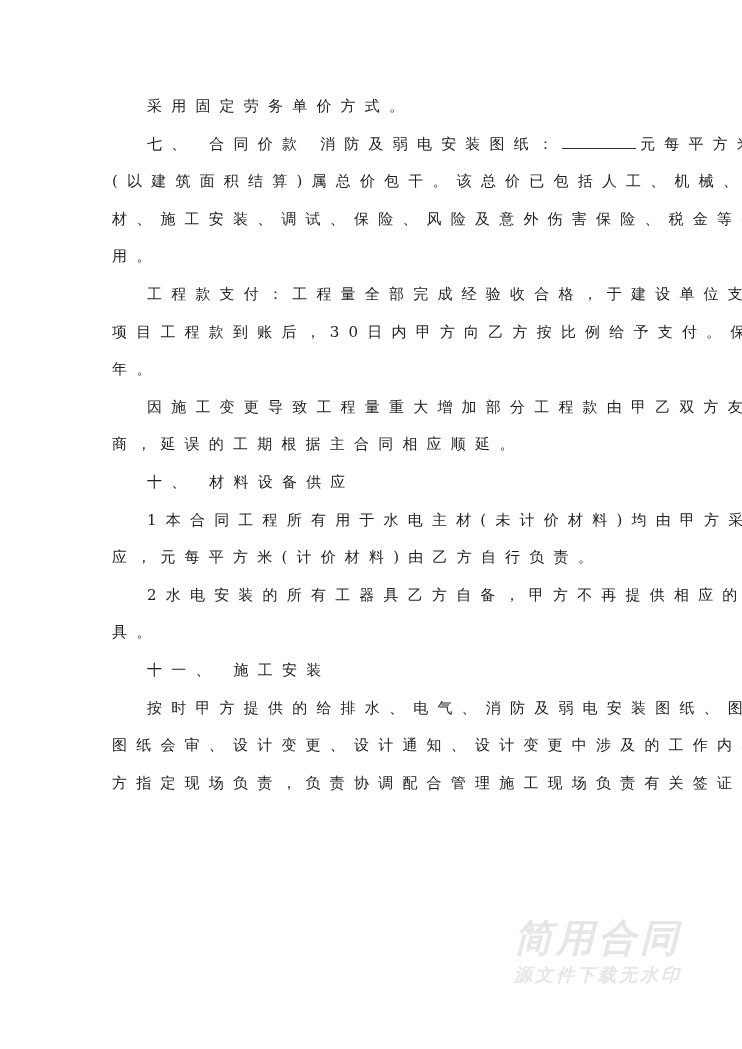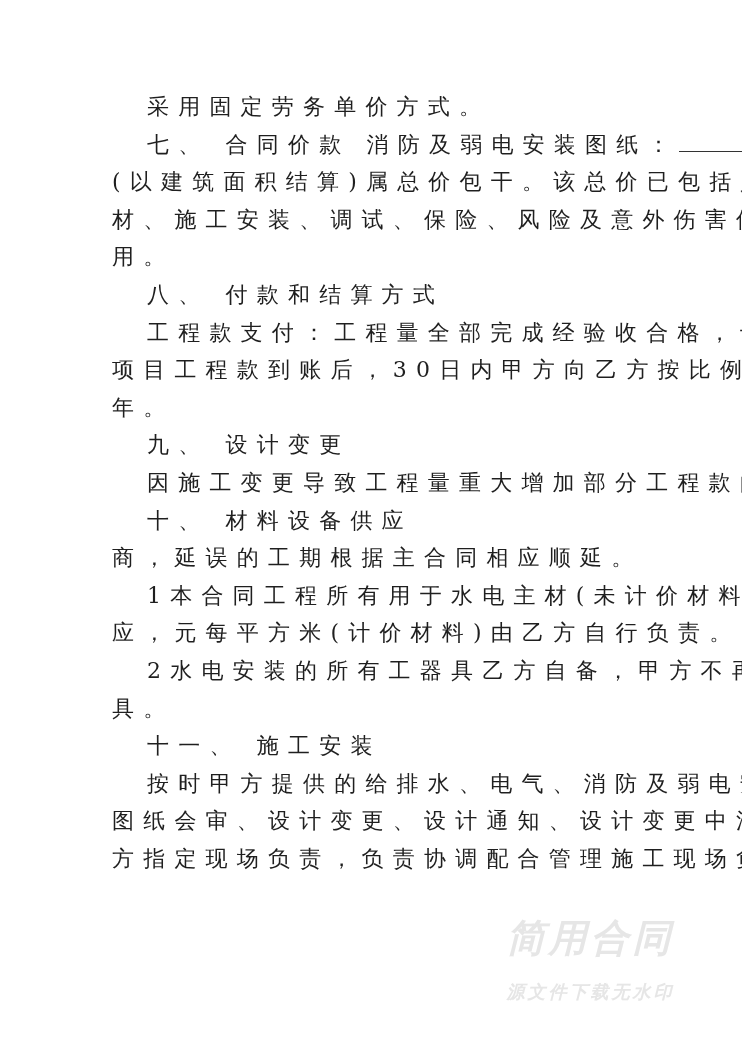--- a/index.html
+++ b/index.html
@@ -15,77 +15,75 @@
       font-family: "DejaVu Serif", "Liberation Serif", serif;
       color: #1f1f1f;
     }
     .page {
       position: absolute;
       left: 112px;
       top: 88px;
       width: 504px;
     }
     .line {
-      font-size: 22px;
+      font-size: 15px;
       line-height: 37.6px;
       height: 37.6px;
       letter-spacing: 9.2px;
       white-space: nowrap;
       margin: 0;
     }
     .indent { padding-left: 35px; }
     .blank {
       display: inline-block;
       width: 74px;
       border-bottom: 1px solid #333;
       height: 14px;
       vertical-align: baseline;
       margin-right: 4px;
     }
     .watermark {
       position: absolute;
-      left: 493px;
+      left: 514px;
       top: 918px;
       width: 195px;
-      text-align: center;
+      text-align: left;
       font-family: "DejaVu Sans", "Liberation Sans", sans-serif;
       color: #e6e6e6;
       font-style: italic;
       font-weight: bold;
       pointer-events: none;
     }
     .wm-main {
       font-size: 38px;
       letter-spacing: 4px;
       line-height: 40px;
     }
     .wm-sub {
       font-size: 18px;
       letter-spacing: 3px;
       line-height: 26px;
-      margin-top: 21px;
+      margin-top: 4px;
     }
   </style>
 </head>
 <body>
 
 <div class="page">
   <p class="line indent">采用固定劳务单价方式。</p>
   <p class="line indent"><span>七、 合同价款 消防及弱电安装图纸：</span><span class="blank"></span><span>元每平方米</span></p>
   <p class="line">(以建筑面积结算)属总价包干。该总价已包括人工、机械、安装辅</p>
   <p class="line">材、施工安装、调试、保险、风险及意外伤害保险、税金等各项费</p>
   <p class="line">用。</p>
-  <p class="line indent">八、 付款和结算方式</p>
   <p class="line indent">工程款支付：工程量全部完成经验收合格，于建设单位支付该</p>
   <p class="line">项目工程款到账后，30日内甲方向乙方按比例给予支付。保修期1</p>
   <p class="line">年。</p>
-  <p class="line indent">九、 设计变更</p>
   <p class="line indent">因施工变更导致工程量重大增加部分工程款由甲乙双方友好协</p>
+  <p class="line">商，延误的工期根据主合同相应顺延。</p>
   <p class="line indent">十、 材料设备供应</p>
-  <p class="line">商，延误的工期根据主合同相应顺延。</p>
   <p class="line indent">1本合同工程所有用于水电主材(未计价材料)均由甲方采购供</p>
   <p class="line">应，元每平方米(计价材料)由乙方自行负责。</p>
   <p class="line indent">2水电安装的所有工器具乙方自备，甲方不再提供相应的工器</p>
   <p class="line">具。</p>
   <p class="line indent">十一、 施工安装</p>
   <p class="line indent">按时甲方提供的给排水、电气、消防及弱电安装图纸、图说、</p>
   <p class="line">图纸会审、设计变更、设计通知、设计变更中涉及的工作内容。 甲</p>
   <p class="line">方指定现场负责，负责协调配合管理施工现场负责有关签证。甲方</p>
 </div>
 

